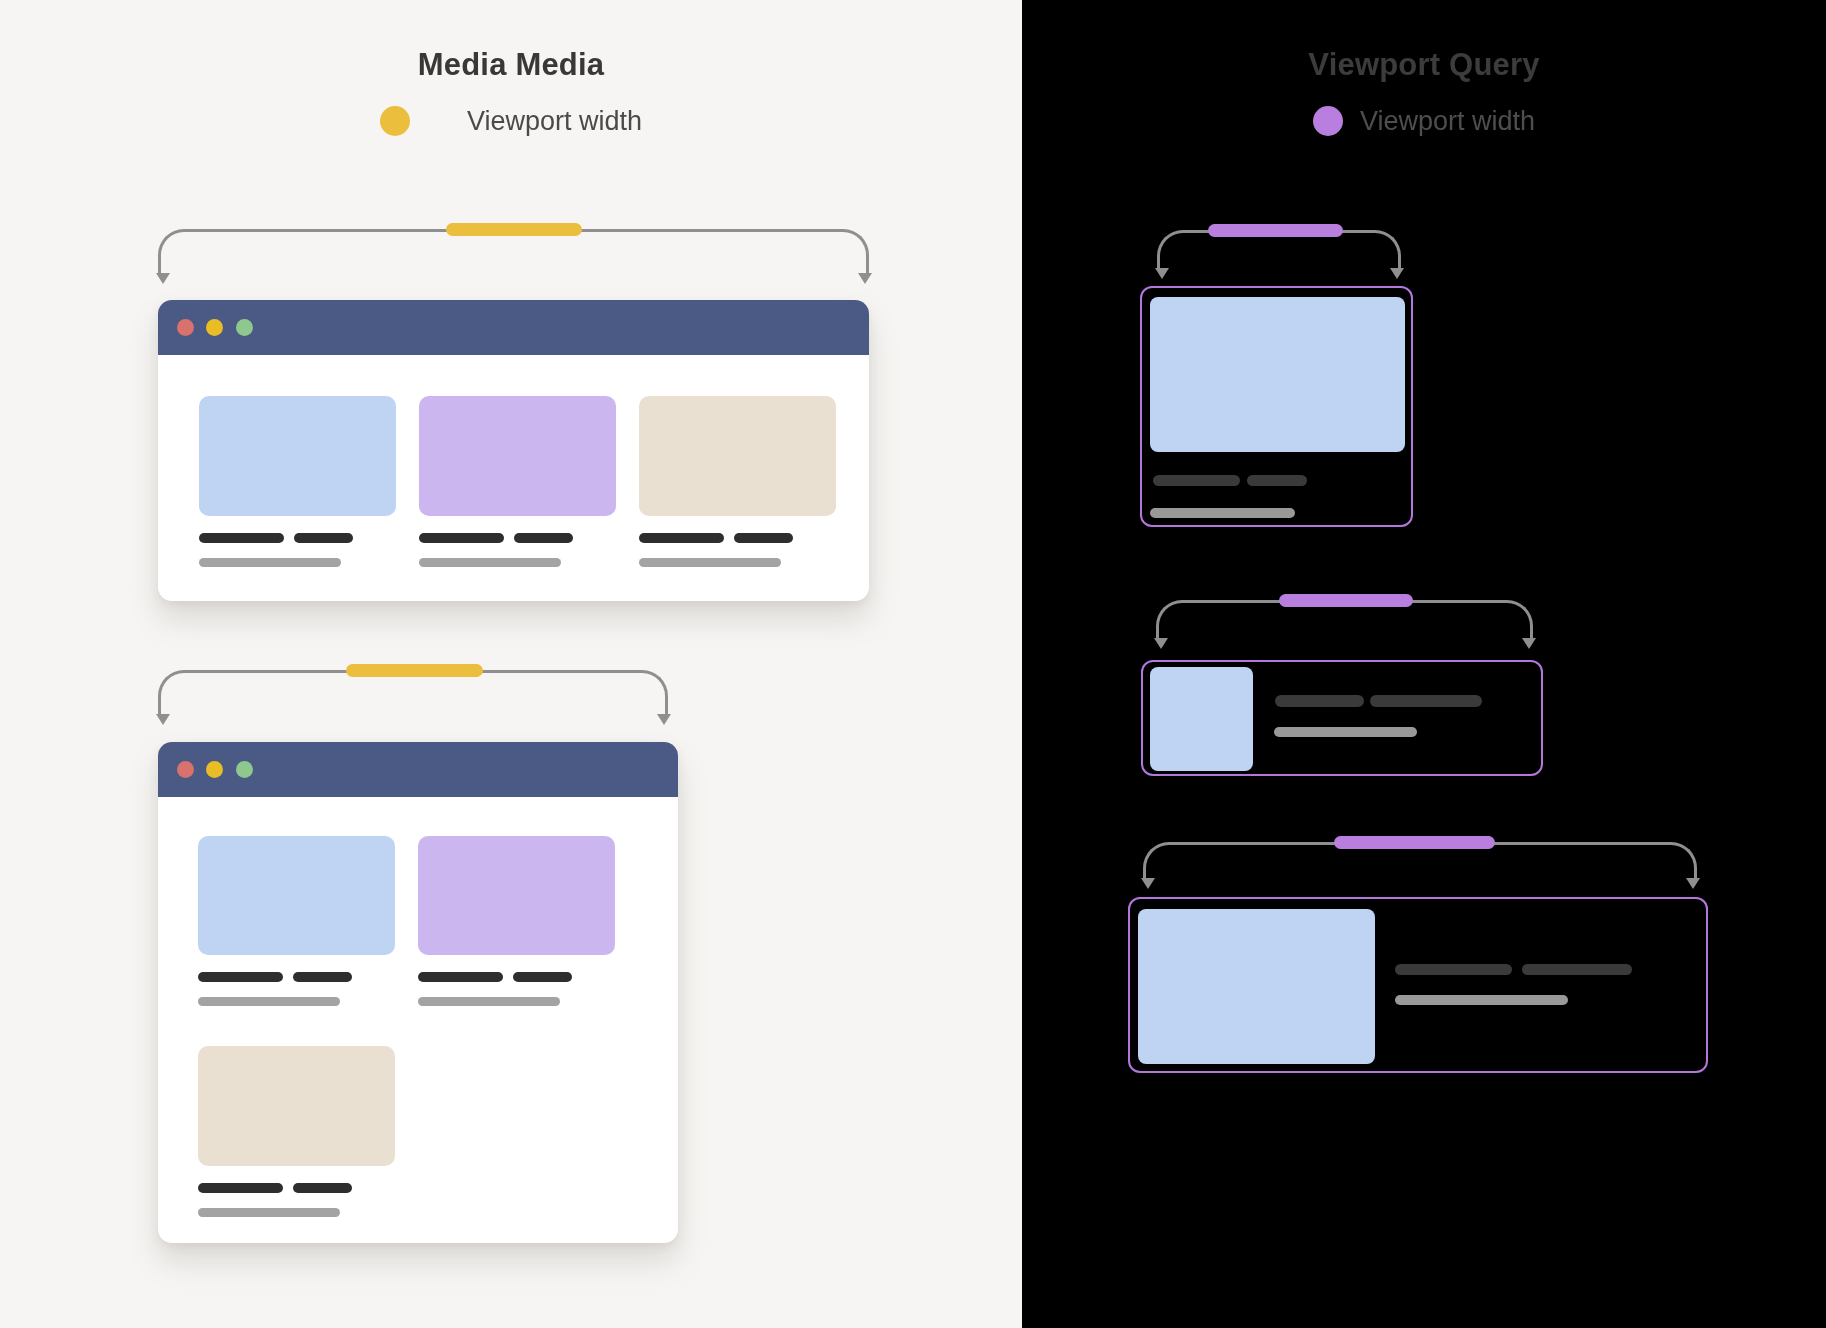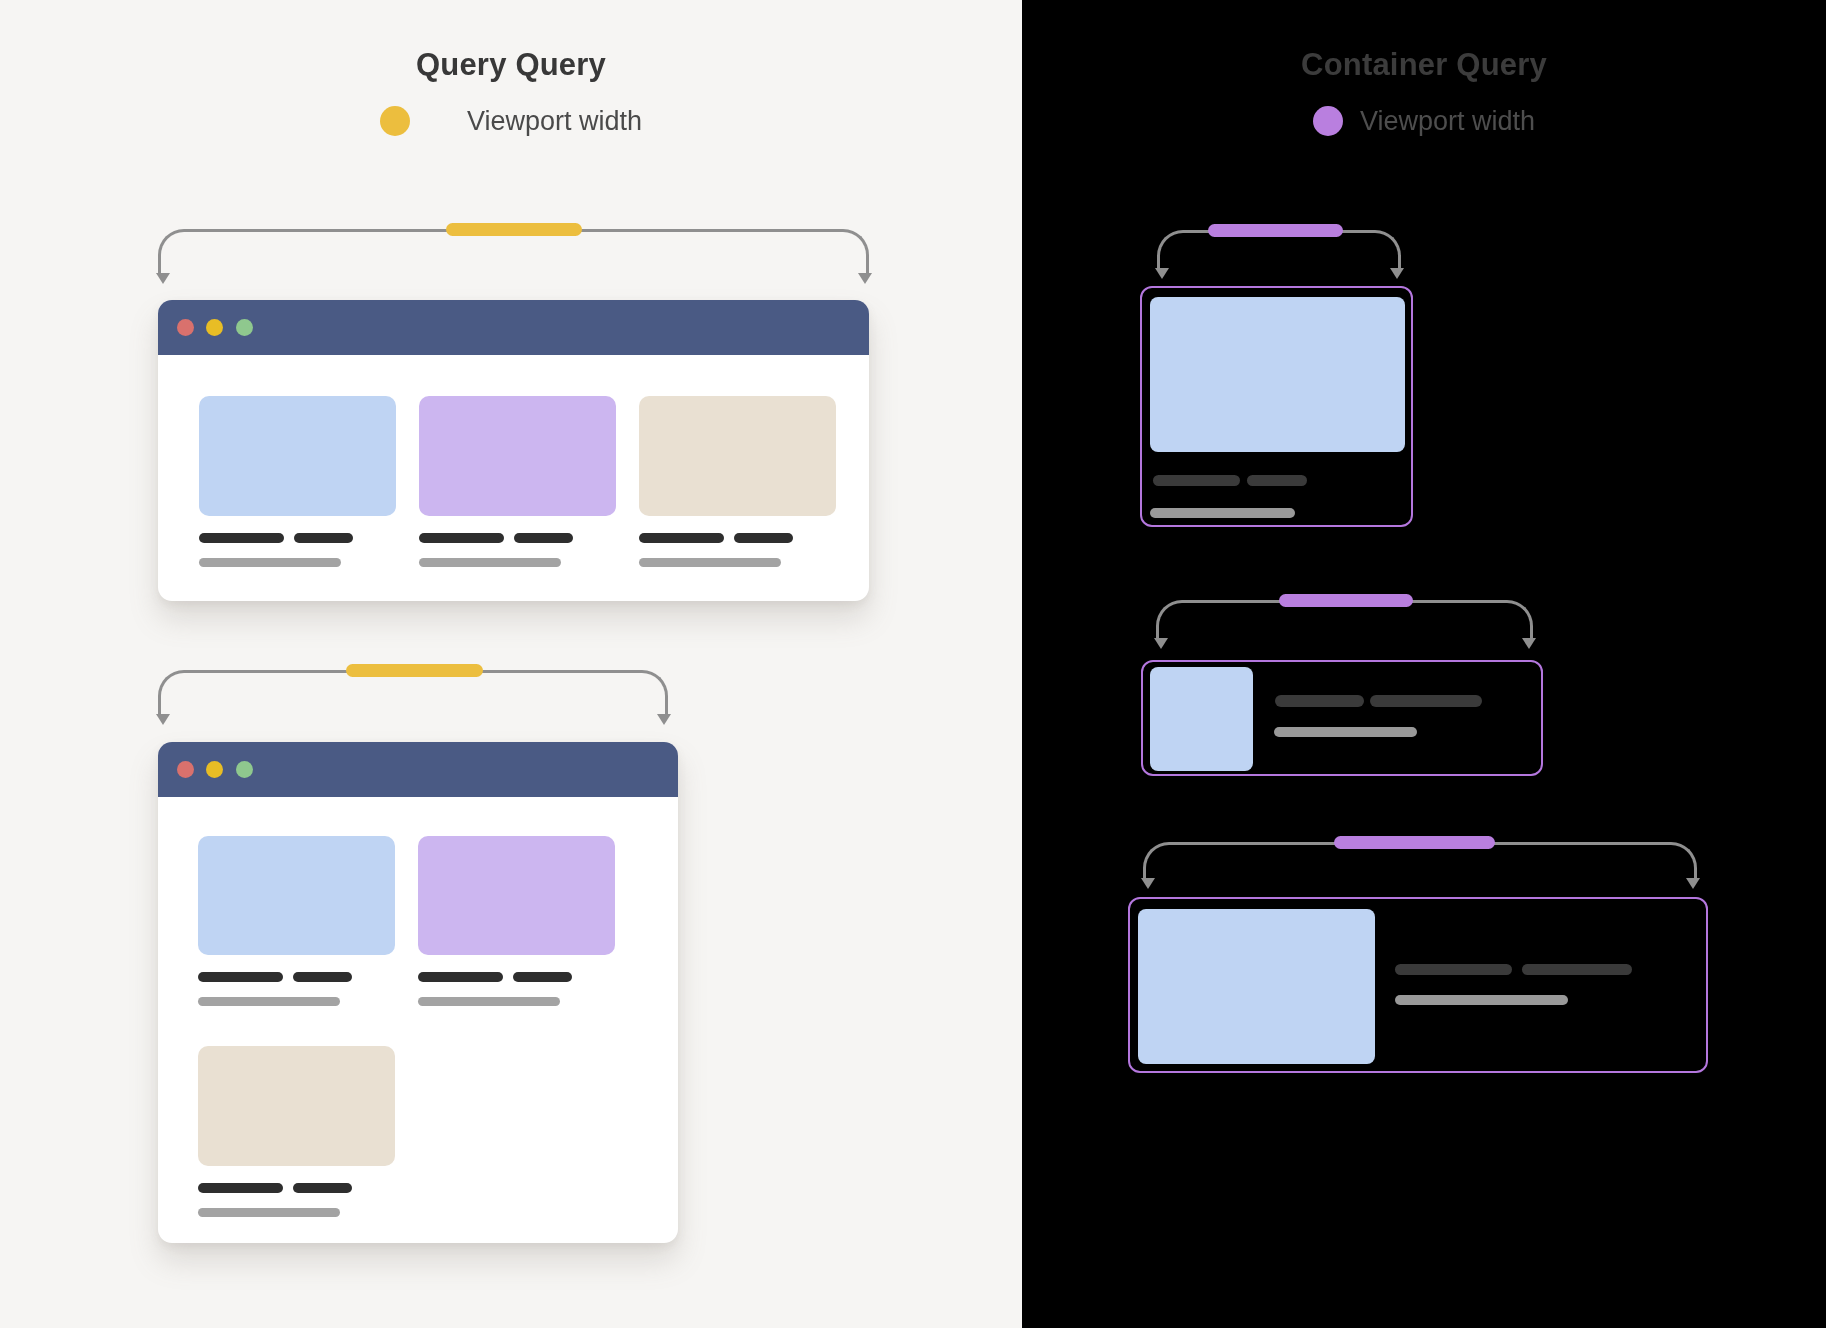--- a/index.html
+++ b/index.html
@@ -59,21 +59,21 @@
   .cq-pill{position:absolute;border-radius:6px;background:var(--dark-line-right);}
   .cq-line{position:absolute;border-radius:5px;background:var(--gray-line-right);}
 </style>
 </head>
 <body>
 
 <div class="stage">
 
   <div class="panel panel-left">
     <div class="panel-header">
-      <div class="diagram-title">Query Query</div>
+      <div class="diagram-title">Media Media</div>
       <div class="legend">
         <span class="legend-dot yellow"></span>
         <span class="legend-label">Viewport width</span>
       </div>
     </div>
   </div>
 
   <div class="bracket" style="left:158px;top:229px;width:711px;height:44px;">
     <span class="arrowhead left"></span>
     <span class="arrowhead right"></span>
@@ -155,21 +155,21 @@
             <span class="tpill w2"></span>
           </div>
           <div class="tline"></div>
         </div>
       </div>
     </div>
   </div>
 
   <div class="panel panel-right">
     <div class="panel-header">
-      <div class="diagram-title">Container Query</div>
+      <div class="diagram-title">Viewport Query</div>
       <div class="legend">
         <span class="legend-dot purple"></span>
         <span class="legend-label">Viewport width</span>
       </div>
     </div>
   </div>
 
   <div class="bracket" style="left:1157px;top:230px;width:244px;height:38px;">
     <span class="arrowhead left"></span>
     <span class="arrowhead right"></span>

